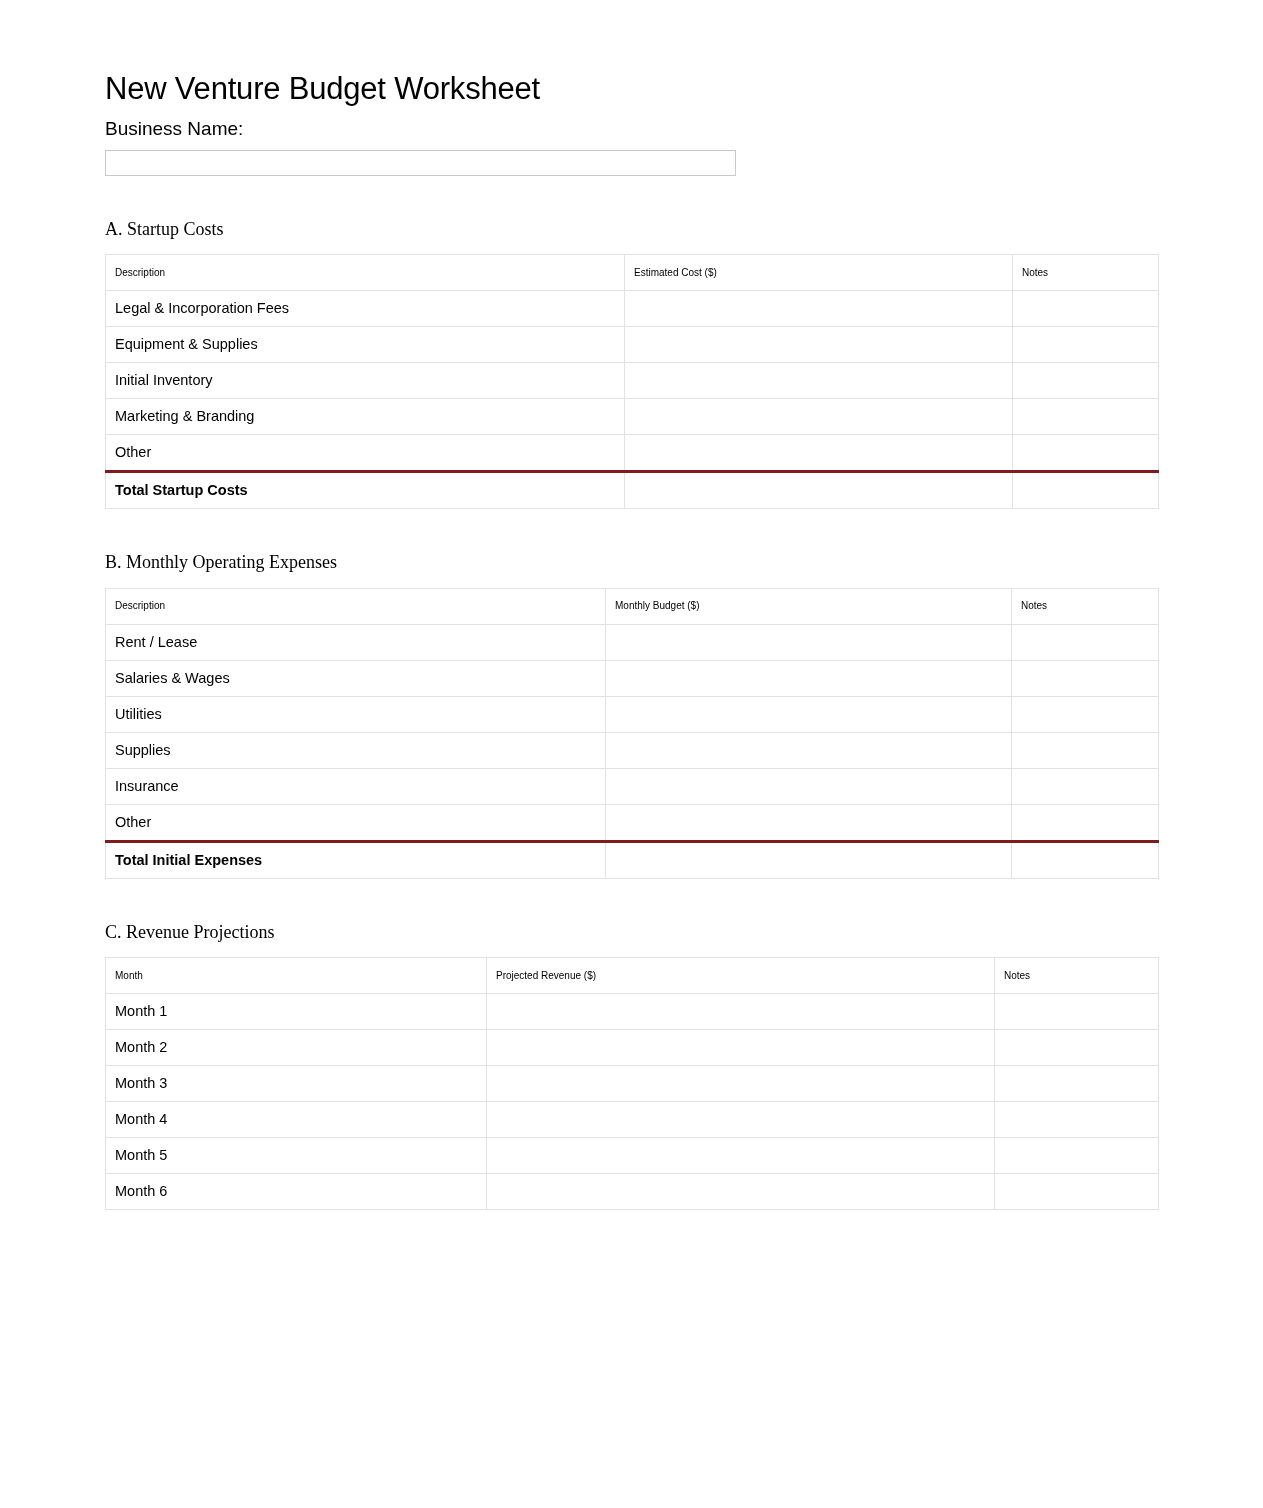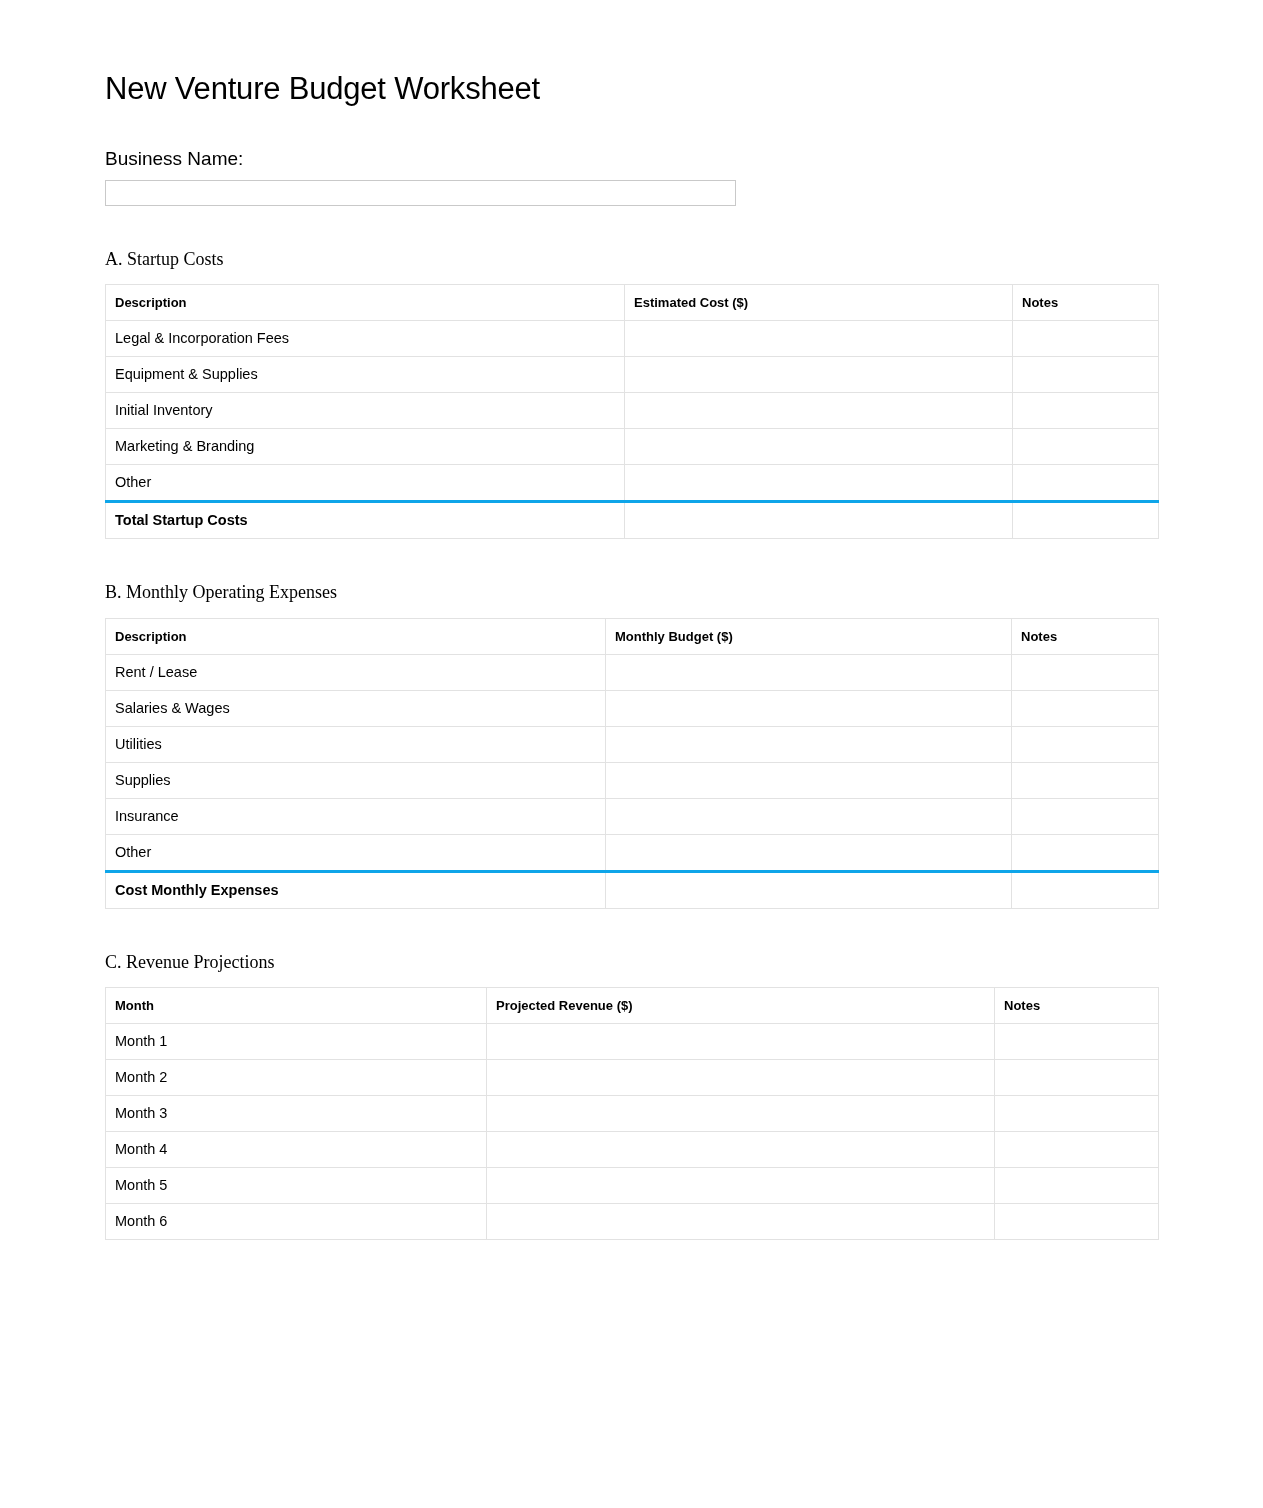--- a/index.html
+++ b/index.html
@@ -20,21 +20,21 @@
     height: 1296px;
     overflow: hidden;
     background: #ffffff;
   }
   .page-inner {
     padding: 70px 105px 0 105px;
   }
   .doc-title {
     font-size: 31px;
     font-weight: normal;
-    margin: 0 0 40px 0;
+    margin: 0 0 10px 0;
     letter-spacing: -0.2px;
     line-height: 1.2;
   }
   .field-label {
     font-size: 19px;
     margin: 0 0 8px 0;
     line-height: 1.3;
   }
   .text-input {
     display: block;
@@ -69,26 +69,26 @@
     border: 1px solid #e2e2e2;
     height: 35px;
     padding: 0 9px;
     text-align: left;
     vertical-align: middle;
     font-size: 14.5px;
     font-weight: normal;
     line-height: 1.2;
   }
   table.sheet th {
-    font-weight: bold;
-    font-size: 13px;
+    font-weight: normal;
+    font-size: 10px;
   }
   tr.total-row td {
     font-weight: bold;
-    border-top: 3px solid #0ea5e9;
+    border-top: 3px solid #7f1d1d;
   }
   
   table.tbl-a col.c1 { width: 519px; }
   table.tbl-a col.c2 { width: 388px; }
   table.tbl-a col.c3 { width: 146px; }
   
   table.tbl-b col.c1 { width: 500px; }
   table.tbl-b col.c2 { width: 406px; }
   table.tbl-b col.c3 { width: 147px; }
   
@@ -203,21 +203,21 @@
             <td>Insurance</td>
             <td></td>
             <td></td>
           </tr>
           <tr>
             <td>Other</td>
             <td></td>
             <td></td>
           </tr>
           <tr class="total-row">
-            <td>Cost Monthly Expenses</td>
+            <td>Total Initial Expenses</td>
             <td></td>
             <td></td>
           </tr>
         </tbody>
       </table>
     </div>
 
     <div class="section">
       <h2 class="section-title">C. Revenue Projections</h2>
       <table class="sheet tbl-c">

